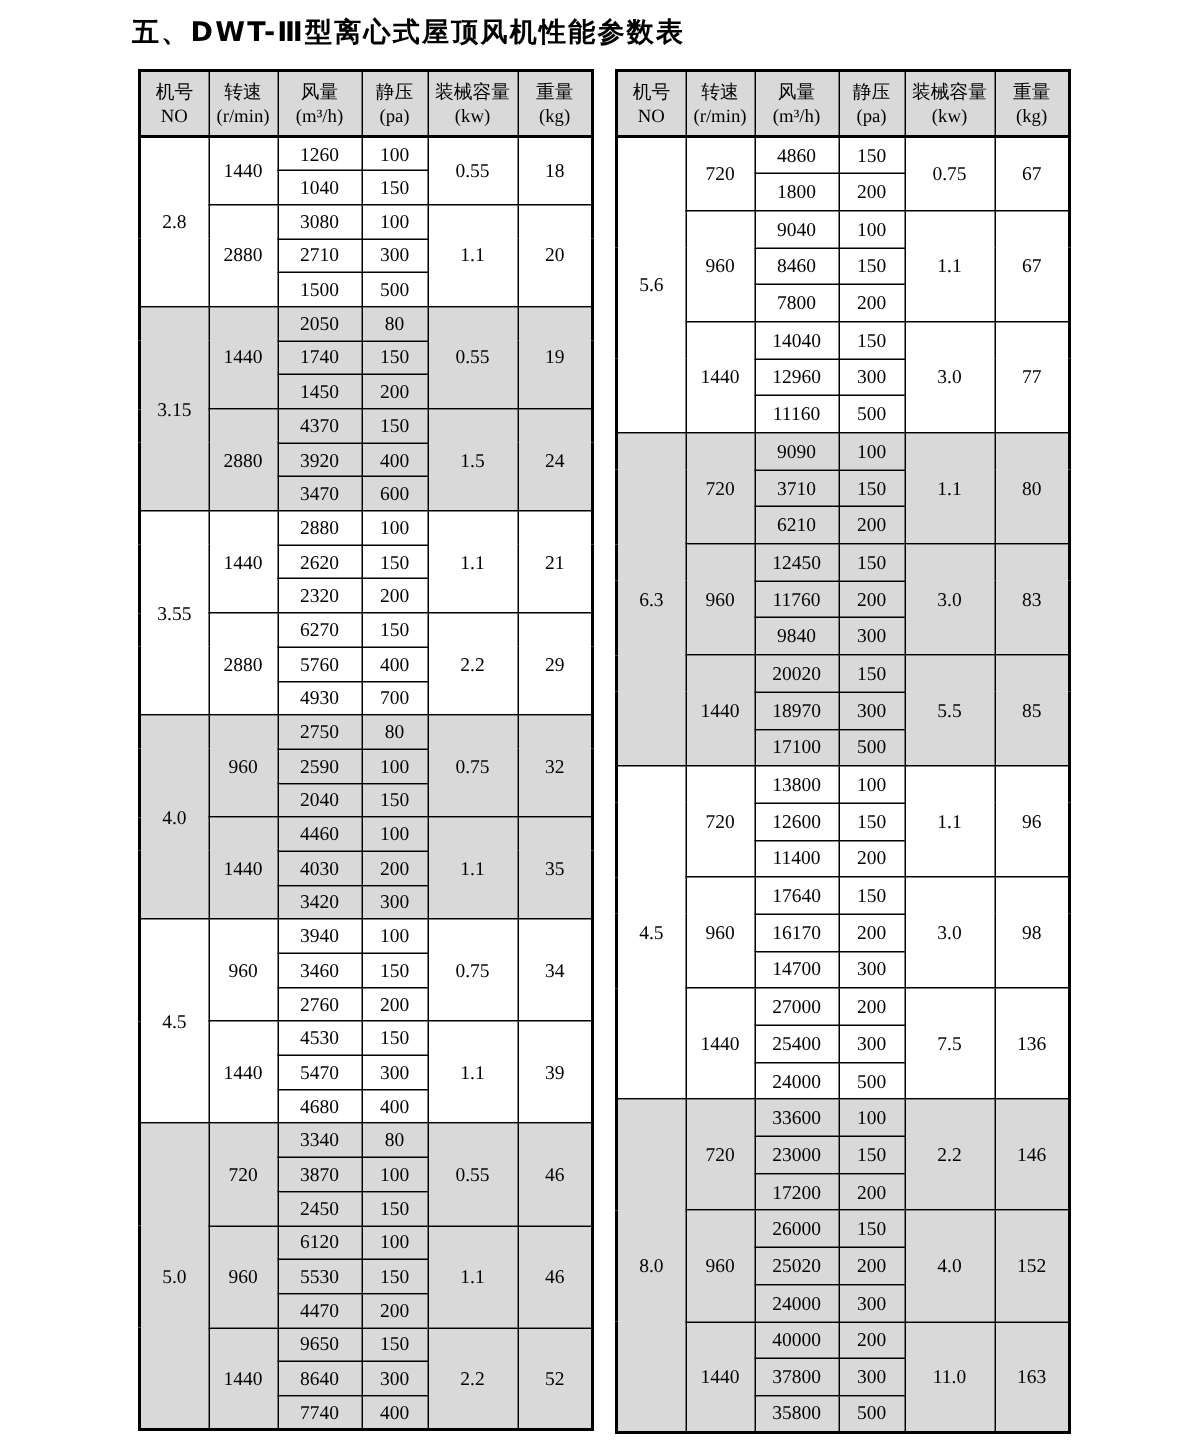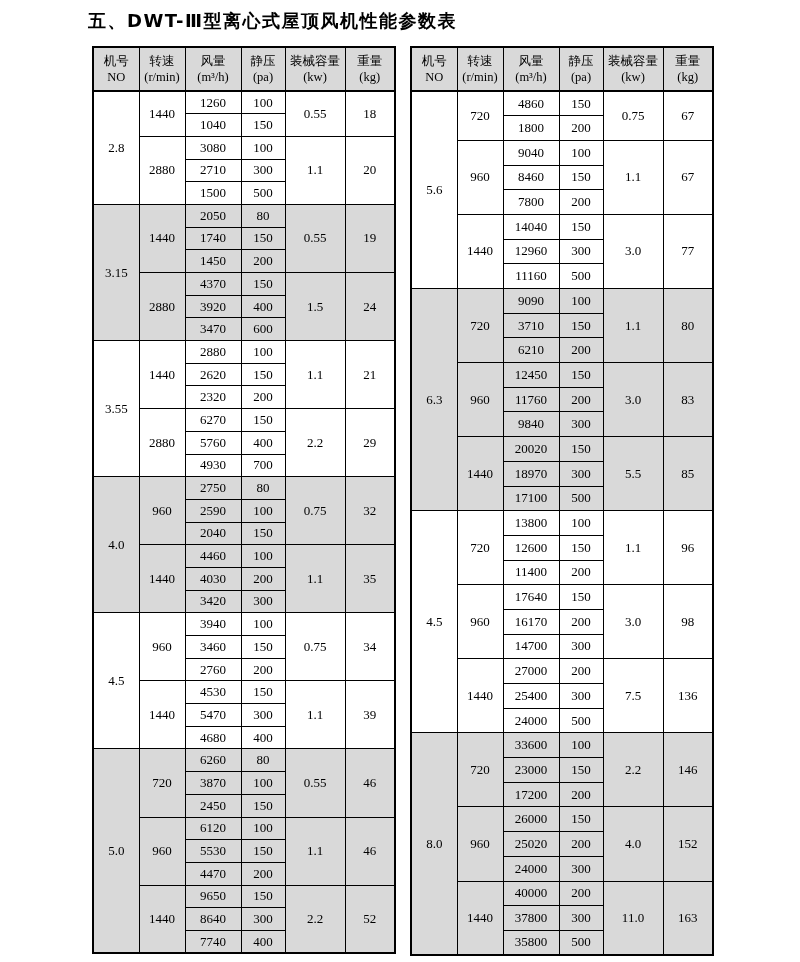--- a/index.html
+++ b/index.html
@@ -229,21 +229,21 @@
           <td>5470</td>
           <td>300</td>
         </tr>
         <tr>
           <td>4680</td>
           <td>400</td>
         </tr>
         <tr class="shaded">
           <td rowspan="9">5.0</td>
           <td rowspan="3">720</td>
-          <td>6260</td>
+          <td>3340</td>
           <td>80</td>
           <td rowspan="3">0.55</td>
           <td rowspan="3">46</td>
         </tr>
         <tr class="shaded">
           <td>3870</td>
           <td>100</td>
         </tr>
         <tr class="shaded">
           <td>2450</td>

